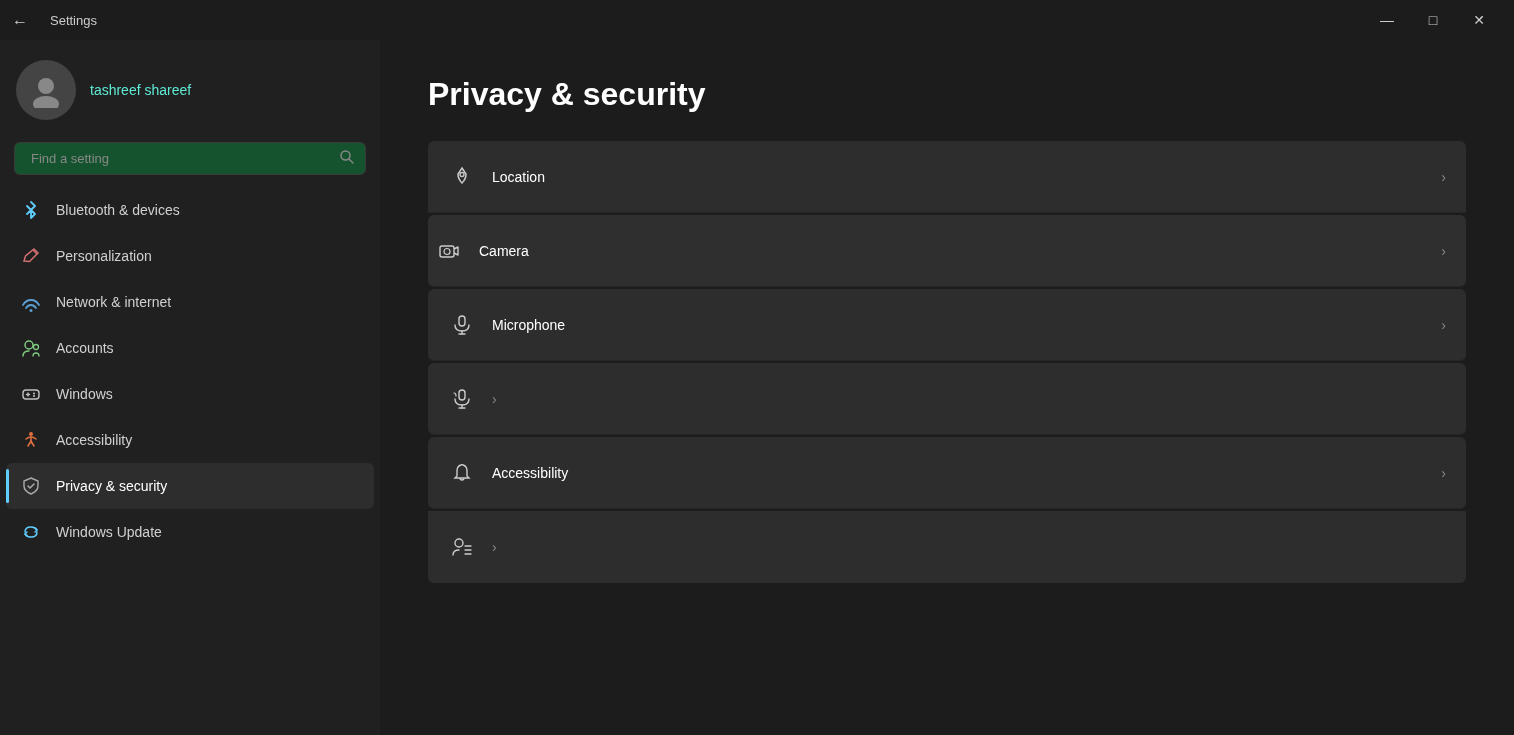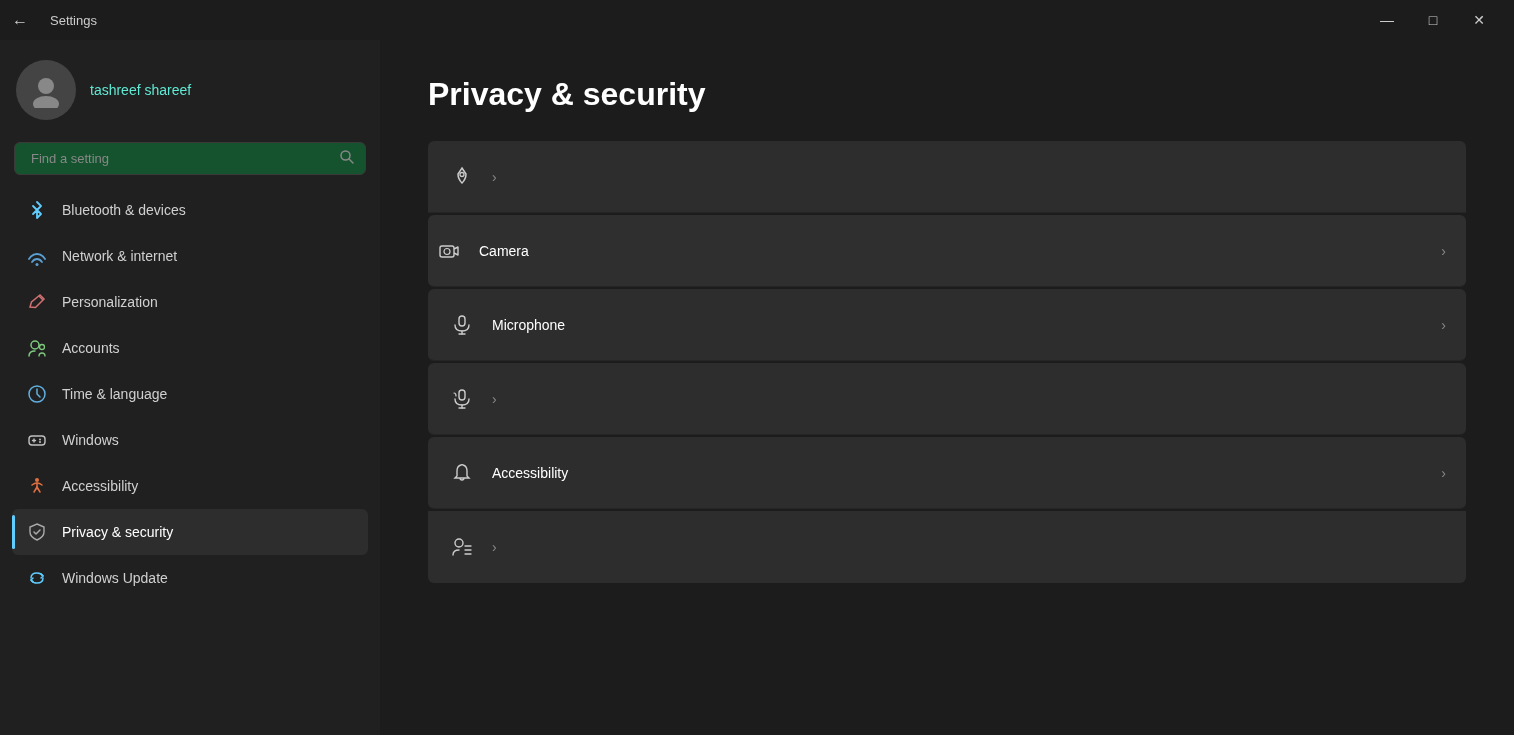--- a/index.html
+++ b/index.html
@@ -114,21 +114,21 @@
       padding: 8px 6px;
     }
     .search-box input::placeholder { color: #888; }
     .search-icon-svg {
       color: #888;
       font-size: 14px;
     }
 
     .nav-list {
       list-style: none;
-      padding: 0 12px;
+      padding: 0 6px;
     }
     .nav-item {
       display: flex;
       align-items: center;
       gap: 14px;
       padding: 12px 14px;
       border-radius: 6px;
       cursor: pointer;
       font-size: 14px;
       color: #d0d0d0;
@@ -268,60 +268,51 @@
           <svg width="20" height="20" viewBox="0 0 20 20" fill="#60cdff">
             <path d="M10 2L14 6L10 10L14 14L10 18V10L6 14M10 10L6 6" stroke="#60cdff" stroke-width="1.8" fill="none" stroke-linecap="round" stroke-linejoin="round"></path>
           </svg>
         </span>
         <span>Bluetooth &amp; devices</span>
       </li>
 
       <li class="nav-item">
         <span class="nav-icon">
           <svg width="20" height="20" viewBox="0 0 20 20" fill="none">
+            <path d="M3 15L4.5 10L13 3L17 7L8.5 15.5L3 15Z" stroke="#d07070" stroke-width="1.5" fill="none"></path>
+            <path d="M12 4L16 8" stroke="#d07070" stroke-width="1.5"></path>
+          </svg>
+        </span>
+        <span>Personalization</span>
+      </li>
+
+      <li class="nav-item">
+        <span class="nav-icon">
+          <svg width="20" height="20" viewBox="0 0 20 20" fill="none">
             <path d="M2 13 Q5 8 10 8 Q15 8 18 13" stroke="#5a9fd4" stroke-width="1.8" stroke-linecap="round" fill="none"></path>
             <path d="M5 16 Q7 13 10 13 Q13 13 15 16" stroke="#5a9fd4" stroke-width="1.8" stroke-linecap="round" fill="none"></path>
             <circle cx="10" cy="18.5" r="1.5" fill="#5a9fd4"></circle>
           </svg>
         </span>
         <span>Network &amp; internet</span>
-      </li>
-
-      <li class="nav-item">
-        <span class="nav-icon">
-          <svg width="20" height="20" viewBox="0 0 20 20" fill="none">
-            <path d="M3 15L4.5 10L13 3L17 7L8.5 15.5L3 15Z" stroke="#d07070" stroke-width="1.5" fill="none"></path>
-            <path d="M12 4L16 8" stroke="#d07070" stroke-width="1.5"></path>
-          </svg>
-        </span>
-        <span>Personalization</span>
       </li>
 
 
       <li class="nav-item">
         <span class="nav-icon">
           <svg width="20" height="20" viewBox="0 0 20 20" fill="none">
             <circle cx="8" cy="7" r="4" stroke="#7ec87e" stroke-width="1.5" fill="none"></circle>
             <path d="M2 18 Q2 13 8 13" stroke="#7ec87e" stroke-width="1.5" stroke-linecap="round" fill="none"></path>
             <circle cx="15" cy="9" r="2.5" stroke="#7ec87e" stroke-width="1.3" fill="none"></circle>
             <path d="M12 18 Q12 15 15 15 Q18 15 18 18" stroke="#7ec87e" stroke-width="1.3" stroke-linecap="round" fill="none"></path>
           </svg>
         </span>
         <span>Accounts</span>
       </li>
 
-      <li class="nav-item">
-        <span class="nav-icon">
-          <svg width="20" height="20" viewBox="0 0 20 20" fill="none">
-            <circle cx="10" cy="10" r="8" stroke="#60b0e0" stroke-width="1.5"></circle>
-            <path d="M10 5V10L13 13" stroke="#60b0e0" stroke-width="1.5" stroke-linecap="round"></path>
-          </svg>
-        </span>
-        <span>Time &amp; language</span>
-      </li>
 
       <li class="nav-item">
         <span class="nav-icon">
           <svg width="20" height="20" viewBox="0 0 20 20" fill="none">
             <rect x="2" y="6" width="16" height="9" rx="3" stroke="#c0c0c0" stroke-width="1.4"></rect>
             <line x1="7" y1="9" x2="7" y2="12" stroke="#c0c0c0" stroke-width="1.4" stroke-linecap="round"></line>
             <line x1="5.5" y1="10.5" x2="8.5" y2="10.5" stroke="#c0c0c0" stroke-width="1.4" stroke-linecap="round"></line>
             <circle cx="13" cy="9.5" r="1" fill="#c0c0c0"></circle>
             <circle cx="13" cy="12" r="1" fill="#c0c0c0"></circle>
           </svg>
@@ -371,20 +362,21 @@
 
     <div class="settings-list">
 
       <div class="settings-row">
         <span class="row-icon">
           <svg width="22" height="22" viewBox="0 0 22 22" fill="none">
             <path d="M11 2 L15 8 Q15 13 11 17 Q7 13 7 8 Z" stroke="#ccc" stroke-width="1.5" fill="none"></path>
             <circle cx="11" cy="8.5" r="2" stroke="#ccc" stroke-width="1.3" fill="none"></circle>
           </svg>
         </span>
+        <span class="row-label">Location</span>
         <span class="row-chevron">›</span>
       </div>
 
       <div class="settings-row" style="background:#2f2f2f;padding-left:7px;">
         <span class="row-icon">
           <svg width="22" height="22" viewBox="0 0 22 22" fill="none">
             <rect x="2" y="6" width="14" height="11" rx="2" stroke="#ccc" stroke-width="1.4"></rect>
             <path d="M16 9 L20 7 L20 15 L16 13" stroke="#ccc" stroke-width="1.4" stroke-linejoin="round"></path>
             <circle cx="9" cy="11.5" r="3" stroke="#ccc" stroke-width="1.2" fill="none"></circle>
           </svg>

